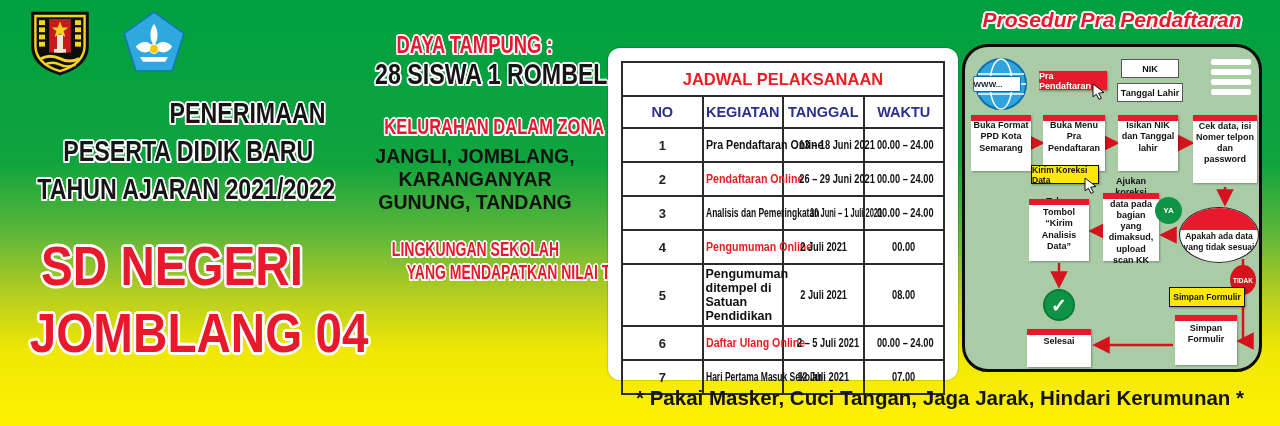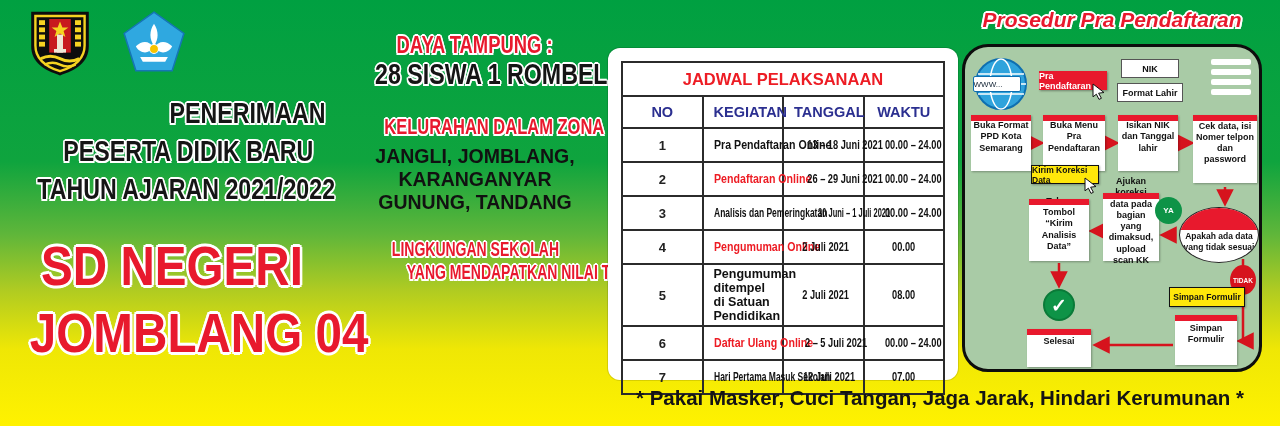--- a/index.html
+++ b/index.html
@@ -21,21 +21,21 @@
   .school{left:0;top:232px;width:345px;text-align:center;font-weight:bold;font-size:56px;line-height:67px;color:var(--red);}
   
   .sec-mid{left:346px;top:0;width:258px;height:426px;text-align:center;}
   .red-head{color:var(--red);font-weight:bold;}
   .blk-head{color:#151515;font-weight:bold;}
   .zone-val{color:#111;font-weight:bold;font-size:19.5px;line-height:23px;padding:0 6px;}
   .bonus-item{color:#111;font-weight:bold;font-size:18.5px;line-height:22.8px;text-align:left;padding-left:6px;white-space:nowrap;transform:scaleX(.95);transform-origin:0 50%;}
   
   .tbl-panel{left:608px;top:48px;width:350px;height:332px;background:#fff;border-radius:12px;box-shadow:0 0 0 1px rgba(0,0,0,.12);}
   table.sched{border-collapse:collapse;width:324px;margin:13px;table-layout:fixed;}
-  table.sched td,table.sched th{border:2px solid #2b2b2b;padding:2px 10px;}
+  table.sched td,table.sched th{border:2px solid #2b2b2b;padding:2px 2px;}
   .t-title{color:var(--table-red);font-weight:bold;font-size:16.5px;text-align:center;height:28px;}
   th.col{color:var(--blue);font-size:14.5px;text-align:center;height:26px;}
   td.no{width:30px;text-align:center;font-weight:bold;font-size:13px;color:#222;}
   td.k{width:138px;font-weight:bold;font-size:12.5px;color:#111;}
   td.t{width:88px;text-align:center;font-weight:bold;font-size:12.5px;color:#111;}
   td.w{width:68px;text-align:center;font-weight:bold;font-size:12.5px;color:#111;}
   td .fit{display:inline-block;white-space:nowrap;}
   td.k .fit{transform:scaleX(.85);transform-origin:0 50%;}
   td.k.long .fit{transform:scaleX(.68);}
   td.t .fit{transform:scaleX(.74);}
@@ -55,21 +55,21 @@
   .ybtn{position:absolute;background:var(--btn-yellow);border:1.5px solid #111;font-weight:bold;font-size:8.5px;color:#111;display:flex;align-items:center;justify-content:center;box-sizing:border-box;box-shadow:1px 1px 2px rgba(0,0,0,.3);}
   .rbtn{position:absolute;background:var(--red);border-radius:0;font-weight:bold;font-size:9px;color:#fff;display:flex;align-items:center;justify-content:center;box-shadow:1px 1px 2px rgba(0,0,0,.35);}
   .circ{position:absolute;border-radius:50%;color:#fff;font-weight:bold;font-size:8px;display:flex;align-items:center;justify-content:center;}
   .decision{position:absolute;left:214px;top:160px;width:80px;height:56px;background:#fff;border:1.5px solid #222;border-radius:50%;overflow:hidden;box-sizing:border-box;}
   .decision .cap{position:absolute;top:0;left:0;width:100%;height:40%;background:var(--red);}
   .decision .dtxt{position:absolute;top:23px;left:0;width:100%;text-align:center;font-weight:bold;font-size:8.5px;line-height:1.3;color:#111;}
   .check{position:absolute;left:78px;top:242px;width:32px;height:32px;border-radius:50%;background:var(--green);border:2px solid #0a7a38;color:#fff;font-size:19px;font-weight:bold;display:flex;align-items:center;justify-content:center;box-sizing:border-box;}
   .burger{position:absolute;left:246px;top:12px;width:40px;}
   .burger div{height:5.5px;background:#fff;border-radius:2px;margin-bottom:4.5px;}
   .globe-wrap{position:absolute;left:8px;top:10px;width:56px;height:54px;}
-  .www-box{position:absolute;left:0;top:19px;width:48px;height:16px;background:#fff;border:1.5px solid #0E6FB0;border-radius:2px;font-weight:normal;font-size:8px;color:#123;display:flex;align-items:center;justify-content:center;gap:18px;box-sizing:border-box;}
+  .www-box{position:absolute;left:0;top:19px;width:48px;height:16px;background:#fff;border:1.5px solid #0E6FB0;border-radius:2px;font-weight:bold;font-size:8px;color:#123;display:flex;align-items:center;justify-content:center;gap:18px;box-sizing:border-box;}
   .cursor{position:absolute;width:16px;height:17px;}
   
   .sec-foot{left:596px;top:386px;width:688px;text-align:center;font-weight:bold;font-size:20.5px;color:#141414;}
   
   .ppd{left:204px;top:6px;width:126px;height:72px;}
   .ppd-txt{position:absolute;left:22px;top:14px;font-weight:bold;font-style:italic;font-size:35px;letter-spacing:-1px;color:var(--gold);}
   .ppd-sub{position:absolute;left:26px;top:48px;font-family:"DejaVu Serif",serif;font-style:italic;font-weight:bold;font-size:16px;color:#A51C1C;text-shadow:1px 0 0 #fff,-1px 0 0 #fff,0 1px 0 #fff,0 -1px 0 #fff;}
 </style>
 </head>
 <body>
@@ -219,21 +219,21 @@
           </svg>
         </div>
       </div>
 
       <div class="rbtn" style="left:74px;top:24px;width:68px;height:19px">Pra Pendaftaran</div>
       <svg class="cursor" style="left:126px;top:36px" viewBox="0 0 16 17">
         <path d="M2 1 L13 9.5 L7.6 10.2 L10.4 15.3 L8 16.4 L5.4 11.2 L2 13.8 Z" fill="#fff" stroke="#111" stroke-width="1"></path>
       </svg>
 
       <div class="plainbox" style="left:156px;top:12px;width:58px;height:19px">NIK</div>
-      <div class="plainbox" style="left:152px;top:36px;width:66px;height:19px">Format Lahir</div>
+      <div class="plainbox" style="left:152px;top:36px;width:66px;height:19px">Tanggal Lahir</div>
 
       <div class="burger">
           <div></div>
           <div></div>
           <div></div>
           <div></div>
         </div>
 
       <div class="fbox" style="left:6px;top:68px;width:60px;height:56px">Buka Format PPD Kota Semarang</div>
       <div class="fbox" style="left:78px;top:68px;width:62px;height:56px">Buka Menu Pra Pendaftaran</div>

